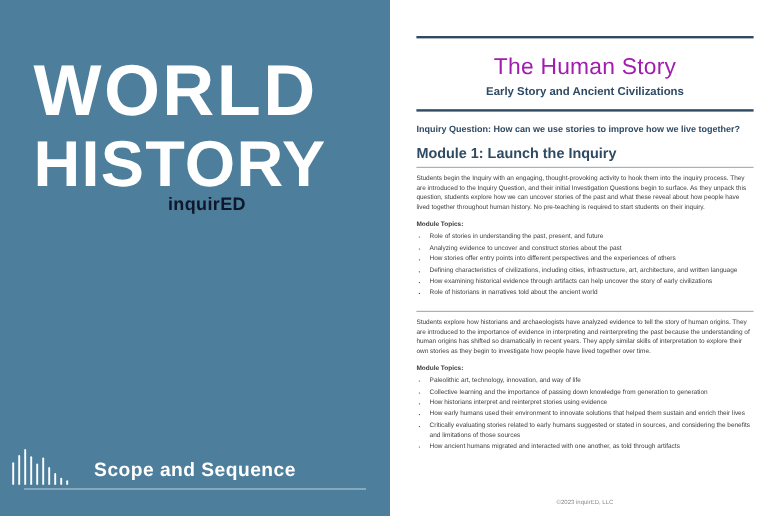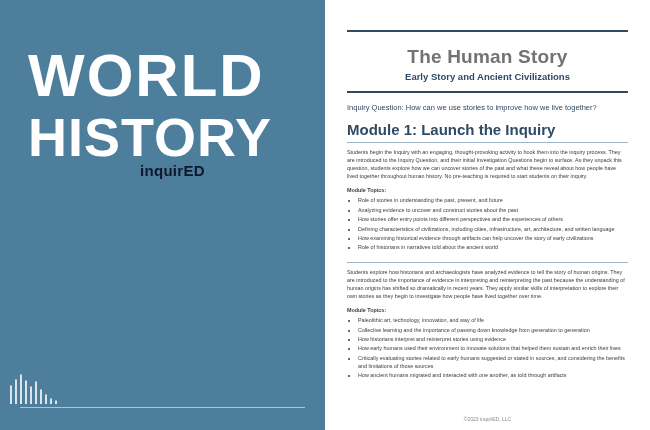--- a/index.html
+++ b/index.html
@@ -111,47 +111,47 @@
     padding: 30px 22px 0 22px;
   }
   .doc-top-rule {
     width: 100%;
     height: 2px;
     background: #2f4a63;
     margin-bottom: 14px;
   }
   .doc-title {
     text-align: center;
-    color: #737373;
+    color: #a21caf;
     font-size: 19px;
-    font-weight: bold;
+    font-weight: normal;
     letter-spacing: 0.2px;
   }
   .doc-subtitle {
     text-align: center;
     color: #2f4a63;
     font-size: 9.5px;
     font-weight: bold;
     margin-top: 3px;
   }
   .doc-rule {
     width: 100%;
     height: 2px;
     background: #2f4a63;
     margin: 9px 0 10px 0;
   }
   .inquiry-question {
     color: #2f4a63;
     font-size: 7.5px;
-    font-weight: normal;
+    font-weight: bold;
     margin-bottom: 9px;
   }
   .module-title {
     color: #2f4a63;
-    font-size: 15px;
+    font-size: 12px;
     font-weight: bold;
     margin-bottom: 4px;
   }
   .module-underline {
     width: 100%;
     height: 1px;
     background: #9fb4c4;
     margin: 2px 0 5px 0;
   }
   .module-body {
@@ -217,20 +217,23 @@
           <path d="M28 34 L28 12"></path>
           <path d="M33 34 L33 20"></path>
           <path d="M38 34 L38 25"></path>
           <path d="M43 34 L43 29"></path>
           <path d="M48 34 L48 31"></path>
         </g>
       </svg>
 
       <div class="footer-rule"></div>
 
+      <div class="cover-footer">
+        <div class="scope-seq">Scope and Sequence</div>
+      </div>
 
     </div>
   </div>
 
   <div class="doc">
     <div class="doc-top-rule"></div>
     <div class="doc-title">The Human Story</div>
     <div class="doc-subtitle">Early Story and Ancient Civilizations</div>
     <div class="doc-rule"></div>
 

